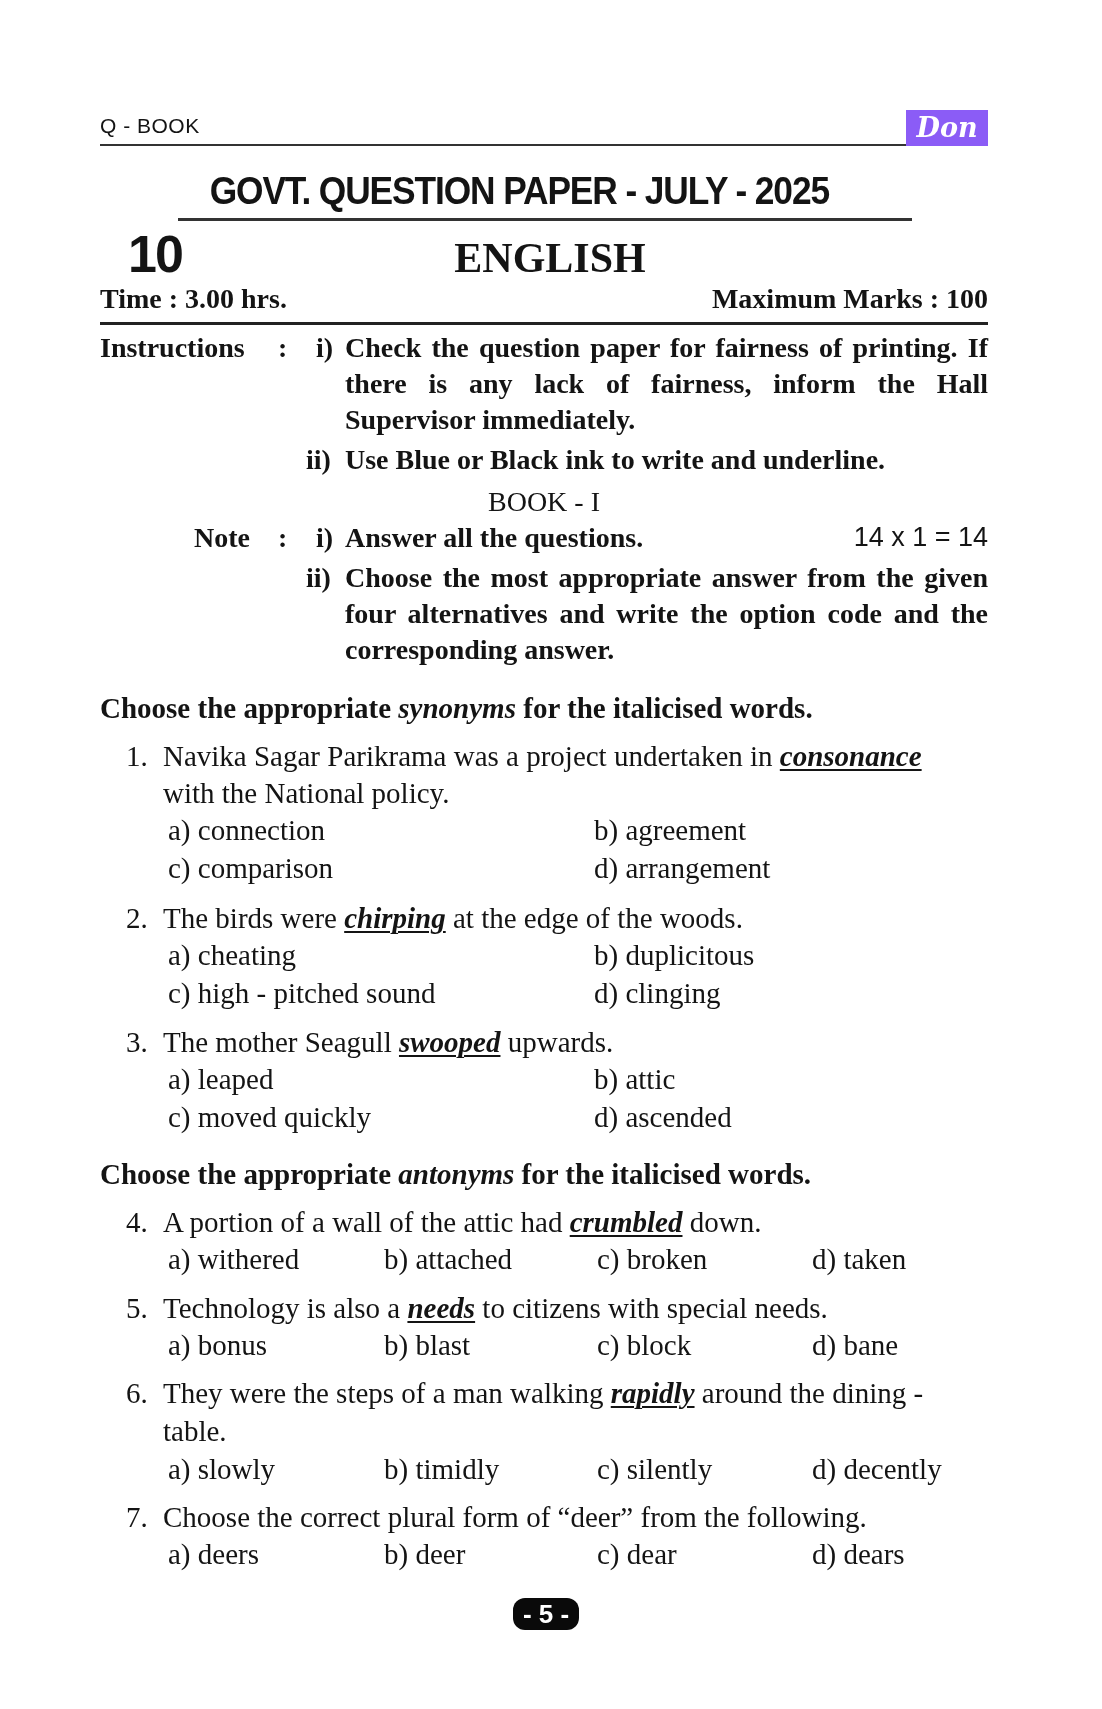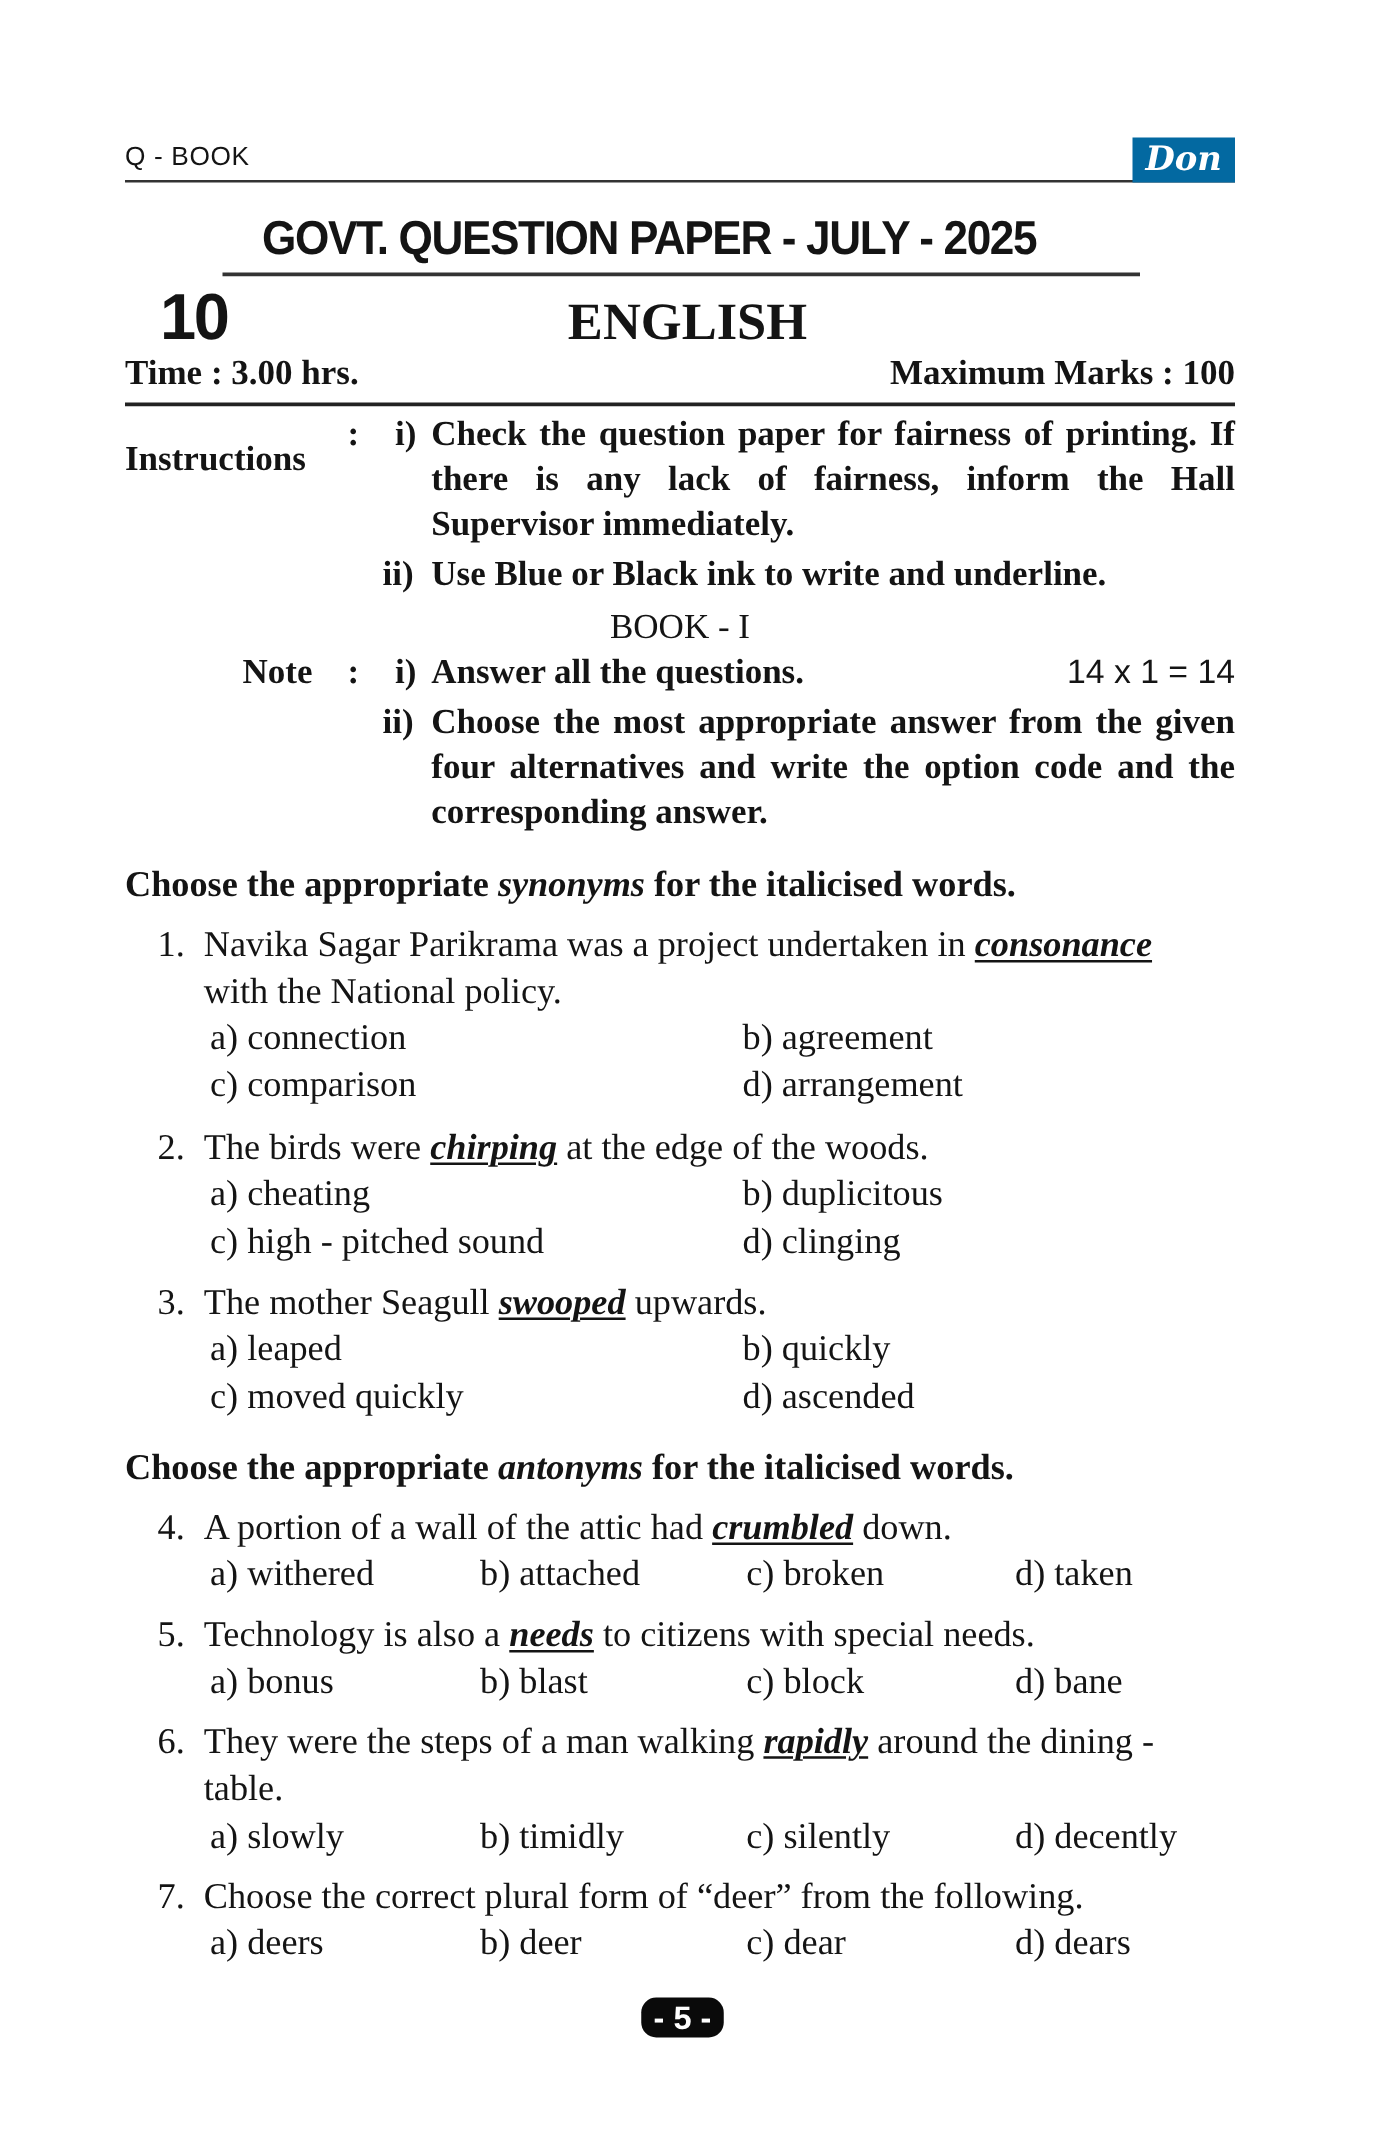--- a/index.html
+++ b/index.html
@@ -3,21 +3,21 @@
 <meta charset="utf-8">
 <style>
   html, body { margin:0; padding:0; background:#ffffff; }
   body { width:1102px; height:1709px; position:relative; overflow:hidden; color:#141414;
          font-family:"Liberation Serif", serif; }
   .page { position:absolute; left:0; top:0; width:1102px; height:1709px; }
 
   
   .hdr { position:absolute; left:100px; top:108px; width:888px; height:36px; border-bottom:2.5px solid #333; }
   .qbook { position:absolute; left:0; top:6px; font-family:"Liberation Sans", sans-serif; font-size:21px; font-weight:normal; letter-spacing:0.5px; }
-  .logo { position:absolute; right:0; top:2px; width:82px; height:36px; background:#0369a1; color:#fff;
+  .logo { position:absolute; right:0; top:2px; width:82px; height:36px; background:#8b5cf6; color:#fff;
           font-family:"DejaVu Serif", serif; font-style:italic; font-weight:bold; font-size:27px; line-height:36px; text-align:center;margin-left:16px; }
 
   .title { position:absolute; left:178px; top:170px; width:734px; text-align:center;
            font-family:"Liberation Sans", sans-serif; font-weight:bold; font-size:38px; letter-spacing:-1.2px;
            transform:scaleX(0.93); transform-origin:left top; white-space:nowrap; }
   .title-rule { position:absolute; left:178px; top:218px; width:734px; height:0; border-top:3px solid #333; }
 
   .std { position:absolute; left:128px; top:224px; font-family:"Liberation Sans", sans-serif; font-weight:bold; font-size:52px; letter-spacing:-2px; }
   .subject { position:absolute; left:400px; top:234px; width:300px; text-align:center; font-weight:bold; font-size:42px; }
 
@@ -54,21 +54,21 @@
   <div class="title">GOVT. QUESTION PAPER - JULY - 2025</div>
   <div class="title-rule"></div>
 
   <div class="std">10</div>
   <div class="subject">ENGLISH</div>
 
   <div class="time">Time : 3.00 hrs.</div>
   <div class="marks">Maximum Marks : 100</div>
   <div class="rule2"></div>
 
-  <span class="lbl" style="left:100px;top:332px;margin-top:20px;">Instructions</span>
+  <span class="lbl" style="left:100px;top:332px;">Instructions</span>
   <span class="lbl" style="left:278px;top:332px;">:</span>
   <span class="lbl" style="left:316px;top:332px;">i)</span>
   <div class="jus" style="top:330px;">Check the question paper for fairness of printing. If there is any lack of fairness, inform the Hall Supervisor immediately.</div>
   <span class="lbl" style="left:306px;top:444px;">ii)</span>
   <div class="jus" style="top:442px;">Use Blue or Black ink to write and underline.</div>
 
   <div class="part">BOOK - I</div>
   <span class="lbl" style="left:194px;top:522px;">Note</span>
   <span class="lbl" style="left:278px;top:522px;">:</span>
   <span class="lbl" style="left:316px;top:522px;">i)</span>
@@ -90,21 +90,21 @@
   <span class="qn" style="left:126px;top:902px;">2.</span>
   <div class="q" style="left:163px;top:902px;"><span>The birds were </span><span class="kw">chirping</span><span> at the edge of the woods.</span></div>
   <span class="opt" style="left:168px;top:939px;">a) cheating</span>
   <span class="opt" style="left:594px;top:939px;">b) duplicitous</span>
   <span class="opt" style="left:168px;top:977px;">c) high - pitched sound</span>
   <span class="opt" style="left:594px;top:977px;">d) clinging</span>
 
   <span class="qn" style="left:126px;top:1026px;">3.</span>
   <div class="q" style="left:163px;top:1026px;"><span>The mother Seagull </span><span class="kw">swooped</span><span> upwards.</span></div>
   <span class="opt" style="left:168px;top:1063px;">a) leaped</span>
-  <span class="opt" style="left:594px;top:1063px;">b) quickly</span>
+  <span class="opt" style="left:594px;top:1063px;">b) attic</span>
   <span class="opt" style="left:168px;top:1101px;">c) moved quickly</span>
   <span class="opt" style="left:594px;top:1101px;">d) ascended</span>
 
   <div class="sec" style="top:1158px;"><span>Choose the appropriate </span><i>antonyms</i><span> for the italicised words.</span></div>
 
   <span class="qn" style="left:126px;top:1206px;">4.</span>
   <div class="q" style="left:163px;top:1206px;"><span>A portion of a wall of the attic had </span><span class="kw">crumbled</span><span> down.</span></div>
   <span class="opt" style="left:168px;top:1243px;">a) withered</span>
   <span class="opt" style="left:384px;top:1243px;">b) attached</span>
   <span class="opt" style="left:597px;top:1243px;">c) broken</span>

